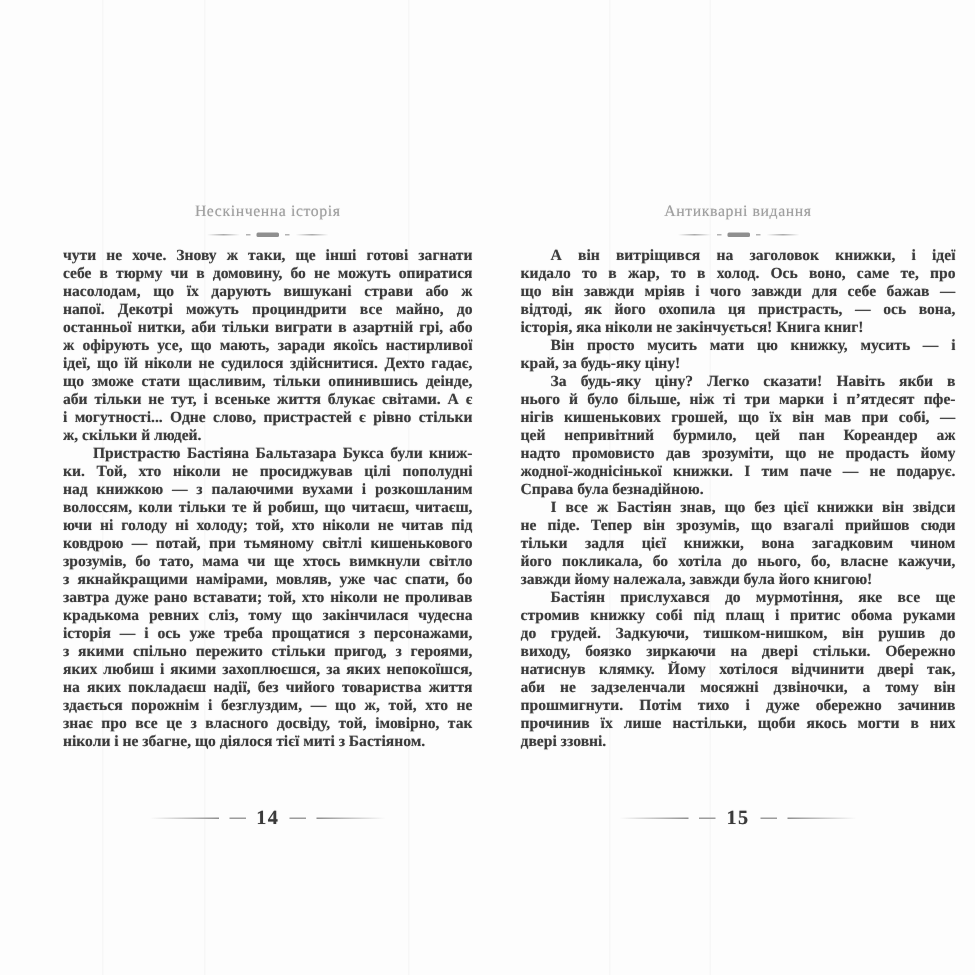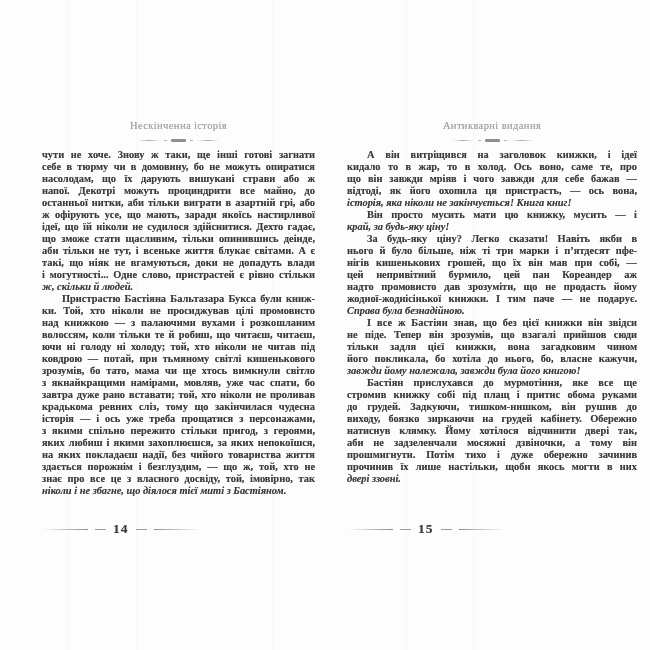--- a/index.html
+++ b/index.html
@@ -13,21 +13,21 @@
     position: relative;
   }
   .spread { position: absolute; inset: 0; }
 
   
   .artifact {
     position: absolute; top: 0; bottom: 0; width: 1px;
     background: rgba(130, 145, 130, 0.05);
   }
 
-  .page { position: absolute; top: 0; height: 568px; }
+  .page { position: absolute; top: 16px; height: 568px; }
   .page.left  { left: 42px;  width: 273px; }
   .page.right { left: 347px; width: 290px; }
 
   .running-head {
     position: absolute; top: 120px; left: 0; right: 0;
     text-align: center;
     font-size: 10.5px;
     color: #a0a0a0;
     letter-spacing: 0.4px;
     text-shadow: 0 0 0.6px rgba(160,160,160,0.6);
@@ -48,26 +48,26 @@
   .line {
     height: 12px; line-height: 12px;
     font-size: 10.4px;
     font-weight: bold;
     color: #3c3c3c;
     text-align: justify;
     text-align-last: justify;
     overflow: hidden;
     text-shadow: 0 0 0.6px rgba(70,70,70,0.55);
   }
-  .line.para-end { text-align-last: left; font-style: italic; }
+  .line.para-end { text-align-last: left; }
   .line.indent { padding-left: 20px; }
 
   .folio {
     position: absolute; top: 521px; left: 0; right: 0;
-    display: flex; align-items: center; gap: 7px;
+    display: flex; justify-content: center; align-items: center; gap: 7px;
   }
   .f-num {
     font-size: 13.5px; font-weight: bold; color: #3a3a3a;
     letter-spacing: 1px; line-height: 16px;
     text-shadow: 0 0 0.5px rgba(70,70,70,0.5);
   }
   .f-line { width: 46px; height: 1px; }
   .f-line.l { background: linear-gradient(to right, rgba(140,140,140,0), #8e8e8e); }
   .f-line.r { background: linear-gradient(to left,  rgba(140,140,140,0), #8e8e8e); }
   .f-dash { width: 11px; height: 1px; background: #9c9c9c; }
@@ -95,25 +95,24 @@
     <div class="body-text">
         <div class="line">чути не хоче. Знову ж таки, ще інші готові загнати</div>
         <div class="line">себе в тюрму чи в домовину, бо не можуть опиратися</div>
         <div class="line">насолодам, що їх дарують вишукані страви або ж</div>
         <div class="line">напої. Декотрі можуть проциндрити все майно, до</div>
         <div class="line">останньої нитки, аби тільки виграти в азартній грі, або</div>
         <div class="line">ж офірують усе, що мають, заради якоїсь настирливої</div>
         <div class="line">ідеї, що їй ніколи не судилося здійснитися. Дехто гадає,</div>
         <div class="line">що зможе стати щасливим, тільки опинившись деінде,</div>
         <div class="line">аби тільки не тут, і всеньке життя блукає світами. А є</div>
-        <div class="line">такі, що ніяк не вгамуються, доки не допадуть влади</div>
         <div class="line">і могутності... Одне слово, пристрастей є рівно стільки</div>
         <div class="line para-end">ж, скільки й людей.</div>
         <div class="line indent">Пристрастю Бастіяна Бальтазара Букса були книж-</div>
-        <div class="line">ки. Той, хто ніколи не просиджував цілі промовисто</div>
+        <div class="line">ки. Той, хто ніколи не просиджував цілі пополудні</div>
         <div class="line">над книжкою — з палаючими вухами і розкошланим</div>
         <div class="line">волоссям, коли тільки те й робиш, що читаєш, читаєш,</div>
         <div class="line">ючи ні голоду ні холоду; той, хто ніколи не читав під</div>
         <div class="line">ковдрою — потай, при тьмяному світлі кишенькового</div>
         <div class="line">зрозумів, бо тато, мама чи ще хтось вимкнули світло</div>
         <div class="line">з якнайкращими намірами, мовляв, уже час спати, бо</div>
         <div class="line">завтра дуже рано вставати; той, хто ніколи не проливав</div>
         <div class="line">крадькома ревних сліз, тому що закінчилася чудесна</div>
         <div class="line">історія — і ось уже треба прощатися з персонажами,</div>
         <div class="line">з якими спільно пережито стільки пригод, з героями,</div>
@@ -157,21 +156,21 @@
         <div class="line">жодної-жоднісінької книжки. І тим паче — не подарує.</div>
         <div class="line para-end">Справа була безнадійною.</div>
         <div class="line indent">І все ж Бастіян знав, що без цієї книжки він звідси</div>
         <div class="line">не піде. Тепер він зрозумів, що взагалі прийшов сюди</div>
         <div class="line">тільки задля цієї книжки, вона загадковим чином</div>
         <div class="line">його покликала, бо хотіла до нього, бо, власне кажучи,</div>
         <div class="line para-end">завжди йому належала, завжди була його книгою!</div>
         <div class="line indent">Бастіян прислухався до мурмотіння, яке все ще</div>
         <div class="line">стромив книжку собі під плащ і притис обома руками</div>
         <div class="line">до грудей. Задкуючи, тишком-нишком, він рушив до</div>
-        <div class="line">виходу, боязко зиркаючи на грудей кабінету. Обережно</div>
+        <div class="line">виходу, боязко зиркаючи на двері стільки. Обережно</div>
         <div class="line">натиснув клямку. Йому хотілося відчинити двері так,</div>
         <div class="line">аби не задзеленчали мосяжні дзвіночки, а тому він</div>
         <div class="line">прошмигнути. Потім тихо і дуже обережно зачинив</div>
         <div class="line">прочинив їх лише настільки, щоби якось могти в них</div>
         <div class="line para-end">двері ззовні.</div>
       </div>
     <div class="folio">
       <span class="f-line l"></span>
       <span class="f-dash"></span>
       <span class="f-num">15</span>

